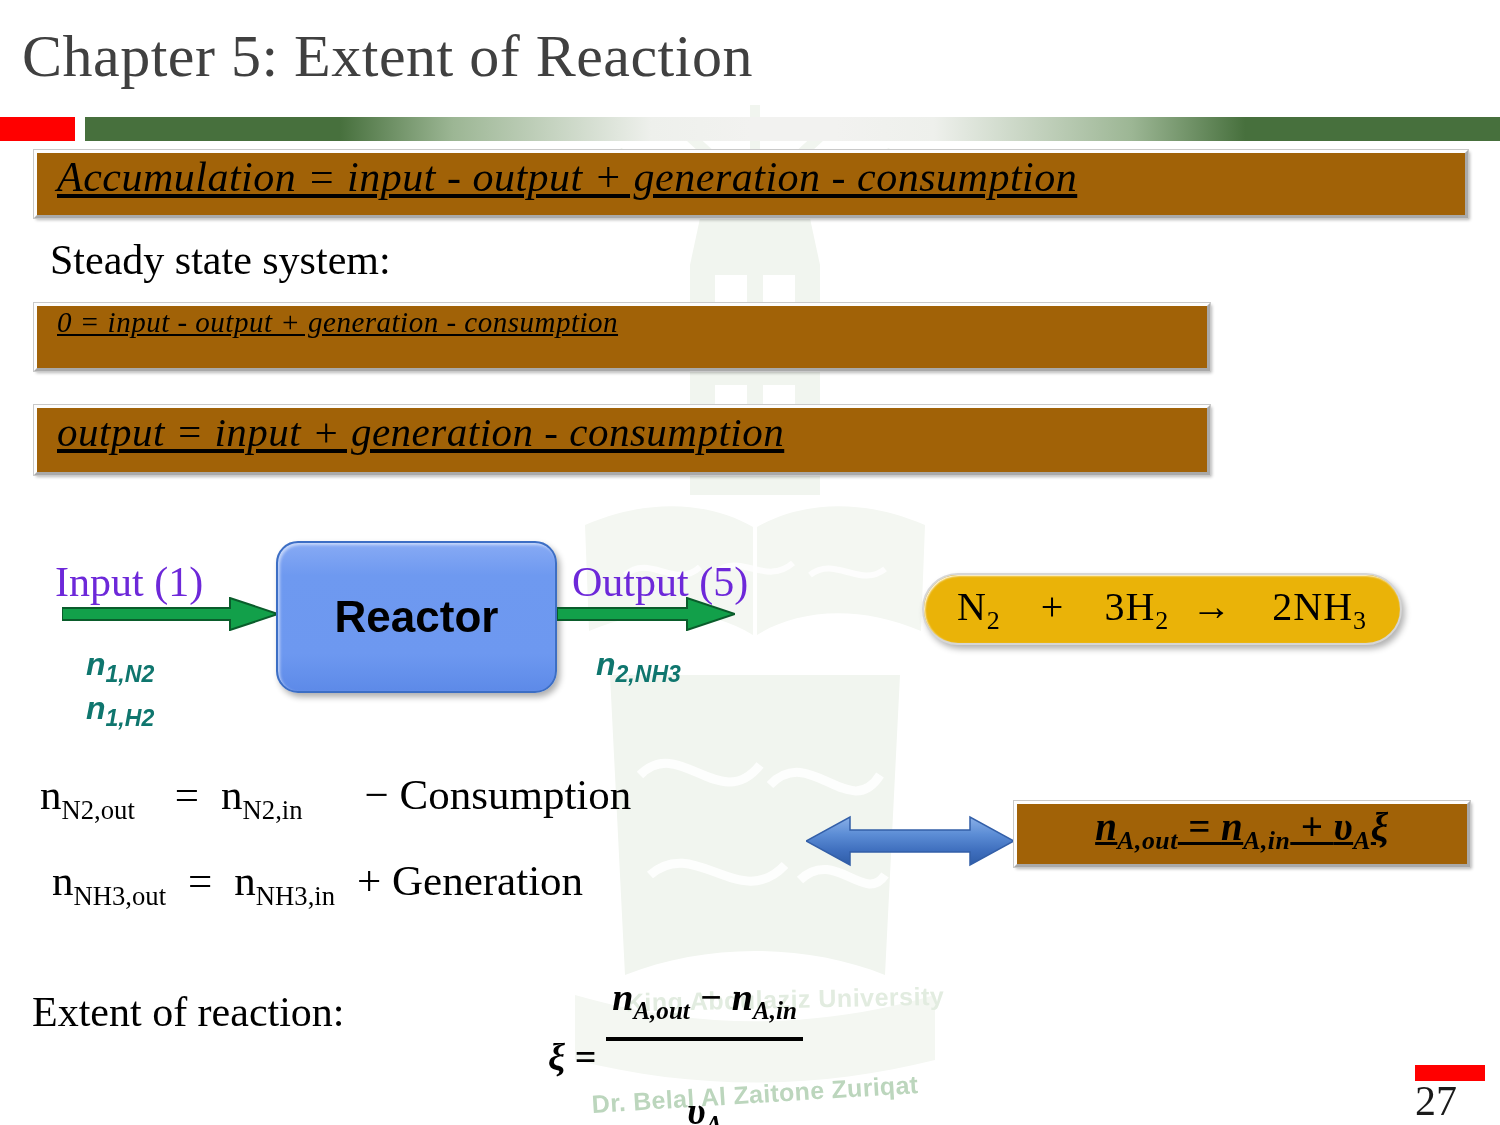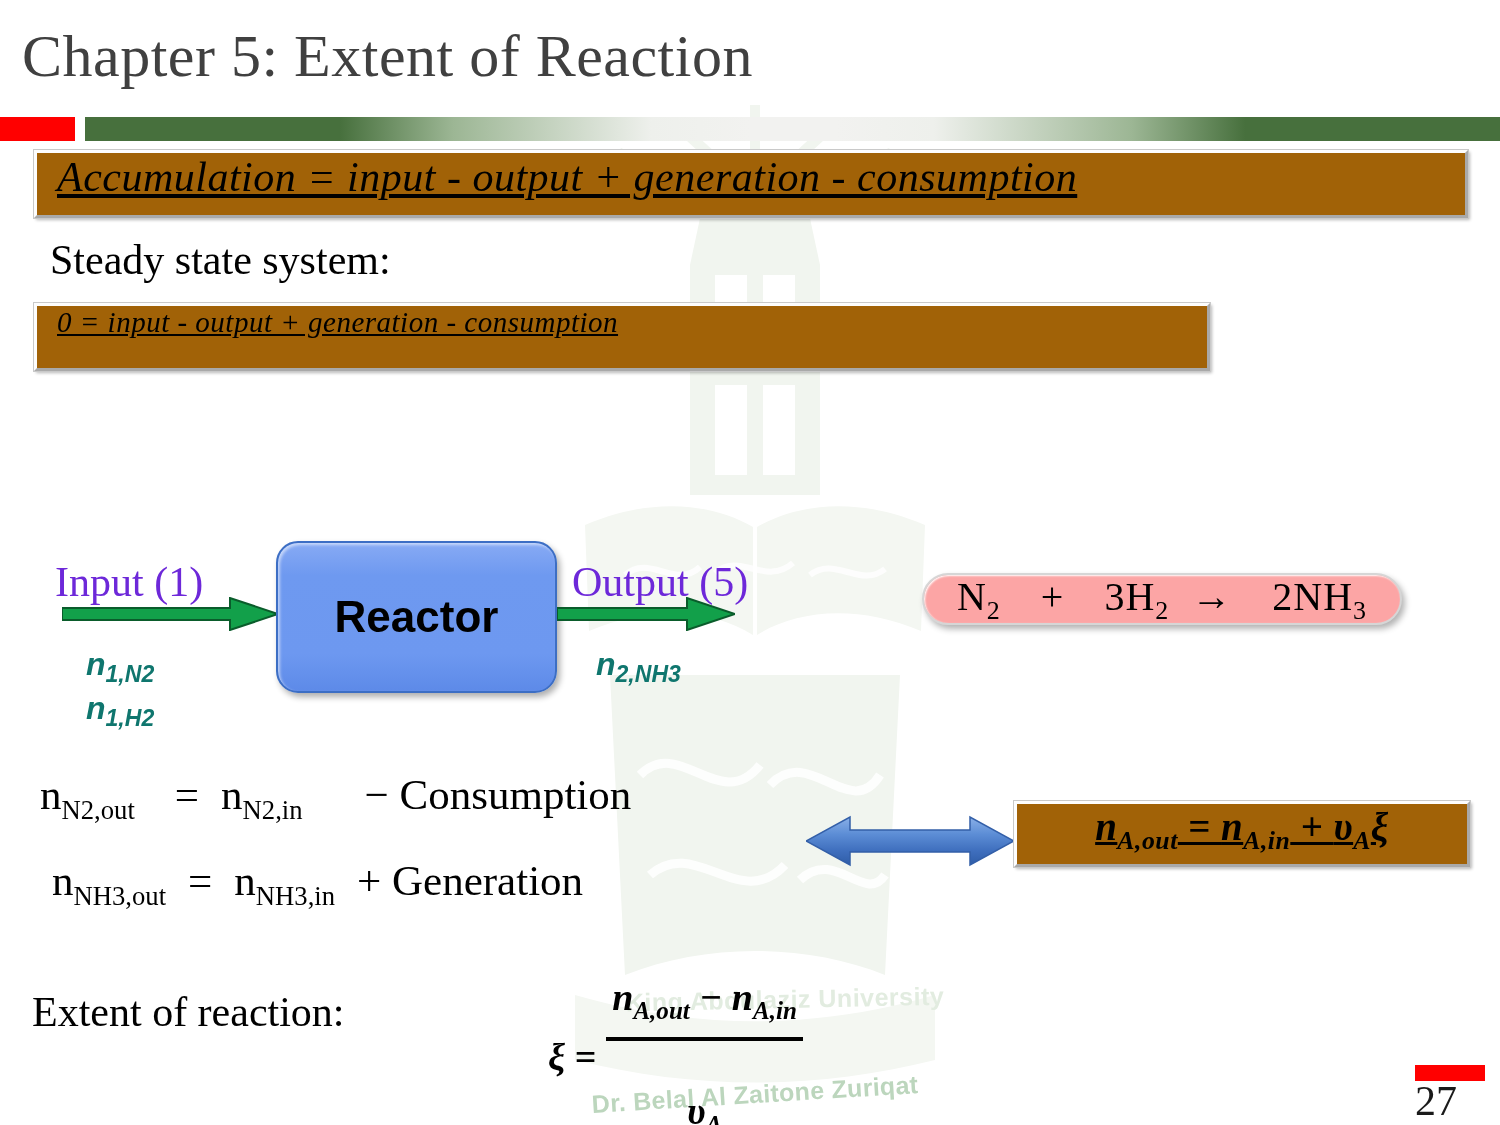--- a/index.html
+++ b/index.html
@@ -194,23 +194,23 @@
   #var-n1h2  { left: 86px;  top: 690px; }
   #var-n2nh3 { left: 596px; top: 646px; }
   .stream-var sub { font-size: 0.72em; }
 
   
   .reaction-pill {
     position: absolute;
     left: 922px;
     top: 573px;
     width: 480px;
-    height: 52px;
+    height: 72px;
     border-radius: 38px;
-    background: #fca5a5;
+    background: #eab308;
     border: 2px solid #d6d6d6;
     box-shadow: 3px 4px 6px rgba(0,0,0,0.30), inset 1px 1px 2px #ffffff;
     display: flex;
     align-items: center;
     justify-content: center;
     box-sizing: border-box;
     z-index: 4;
   }
   .reaction-text {
     font-family: "Liberation Serif", serif;
@@ -391,20 +391,23 @@
   <div class="eqbox" id="box-accumulation">
     <span class="eqtext">Accumulation  =   input   -   output   +   generation   -   consumption</span>
   </div>
 
   <div class="steady-label">Steady state system:</div>
 
   <div class="eqbox" id="box-zero">
     <span class="eqtext">0 =   input   -   output   +   generation   -   consumption</span>
   </div>
 
+  <div class="eqbox" id="box-output">
+    <span class="eqtext">output =   input   +   generation   -   consumption</span>
+  </div>
 
   <div class="diagram-label" id="label-input">Input (1)</div>
   <div class="diagram-label" id="label-output">Output (5)</div>
 
   <div class="arrow-green" id="arrow-in">
     <svg viewBox="0 0 216 34" preserveAspectRatio="none" aria-hidden="true">
       <polygon points="0,11 168,11 168,1 216,17 168,33 168,23 0,23" fill="#12a04a" stroke="#0a5c2b" stroke-width="2"></polygon>
     </svg>
   </div>
 

